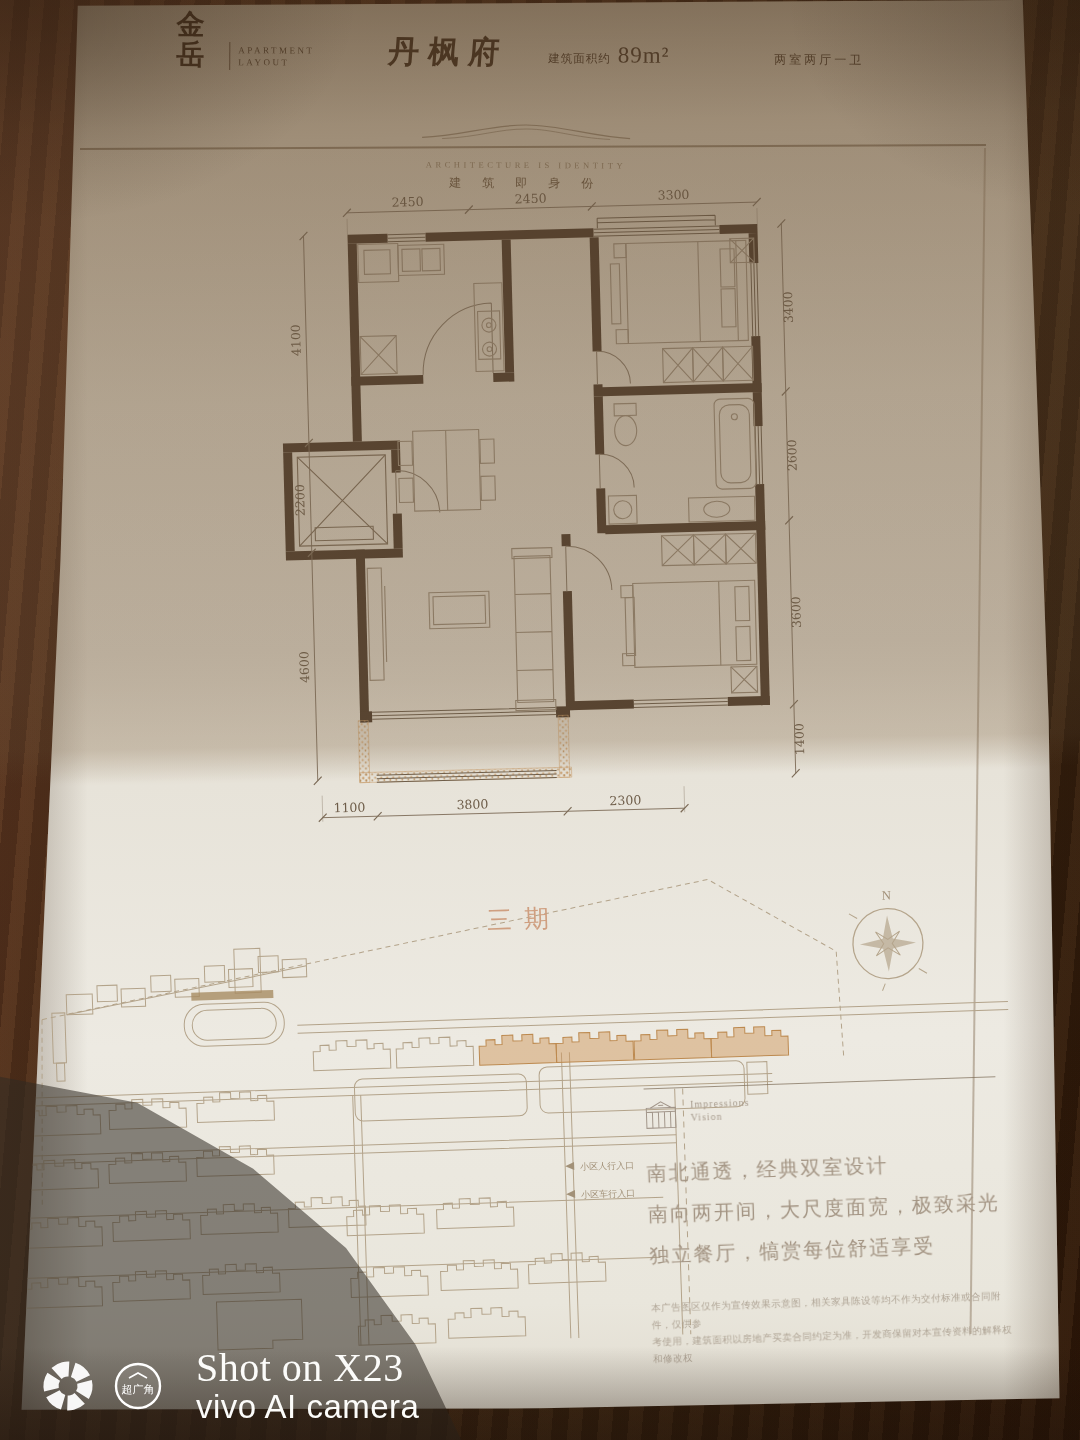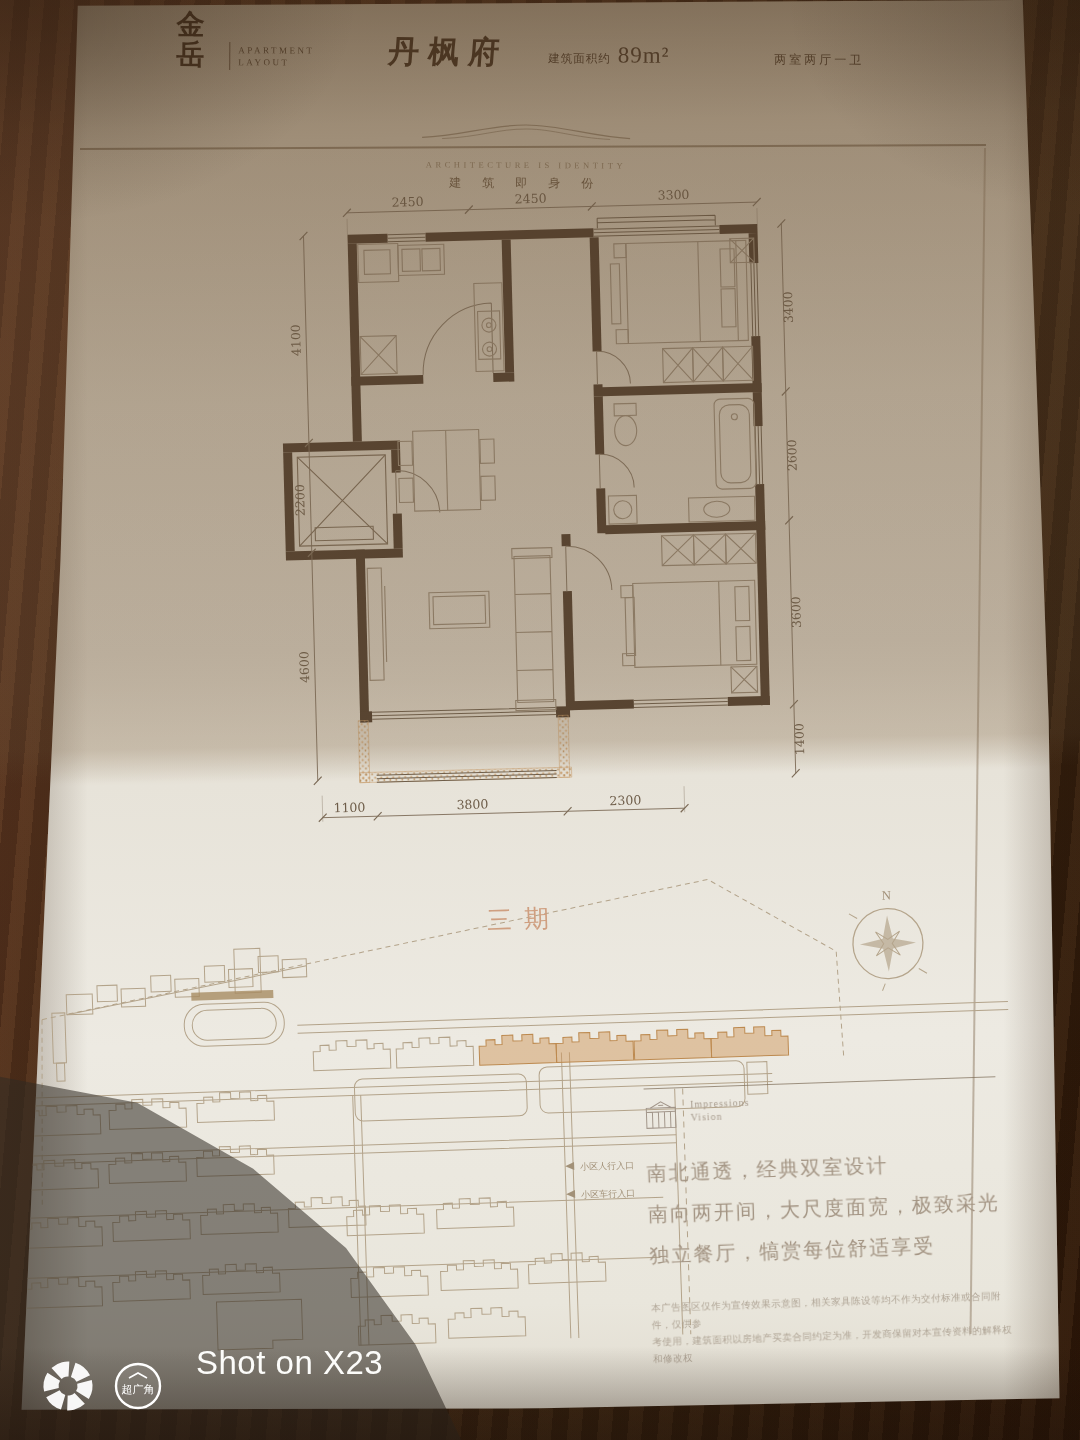--- a/index.html
+++ b/index.html
@@ -57,21 +57,21 @@
   .shade-corners{position:absolute;inset:0;pointer-events:none;
     background:radial-gradient(480px 320px at 2% 0%, rgba(40,26,14,.35), rgba(0,0,0,0) 70%),
                radial-gradient(420px 300px at 100% 0%, rgba(40,26,14,.28), rgba(0,0,0,0) 70%);}
   .shade-photog{position:absolute;left:-60px;top:1050px;width:580px;height:440px;pointer-events:none;
     background:rgba(48,42,35,.55);filter:blur(16px);
     clip-path:polygon(0 5%,10% 6%,34% 12%,54% 27%,70% 45%,82% 67%,90% 89%,100% 100%,0 100%);}
   .shade-bottom{position:absolute;inset:0;pointer-events:none;
     background:linear-gradient(to bottom, rgba(0,0,0,0) 93.5%, rgba(28,16,8,.42) 100%);}
   
   #watermark{left:36px;top:1338px;width:470px;height:104px;font-family:"Liberation Sans",sans-serif;color:#fcfcfa;}
-  #wm-text1{left:160px;top:6px;font-size:33px;letter-spacing:.5px;}
+  #wm-text1{left:160px;top:6px;font-size:40px;letter-spacing:.5px;font-family:Liberation Serif, serif;}
   #wm-text2{left:160px;top:50px;font-size:33px;letter-spacing:.5px;}
   #wm-aperture{left:0px;top:16px;}
   #wm-badge{left:76px;top:22px;}
 </style>
 </head>
 <body>
 
 <div id="canvas">
 
   <div id="paper">
@@ -421,15 +421,16 @@
   <div id="watermark" class="abs">
     <svg id="wm-aperture" class="abs" width="64" height="64" viewBox="0 0 64 64">
       <circle cx="32" cy="32" r="17" fill="none" stroke="#ffffff" stroke-width="15" stroke-dasharray="13.5 4.3" transform="rotate(-14 32 32)" opacity=".95"></circle>
     </svg>
     <svg id="wm-badge" class="abs" width="52" height="52" viewBox="0 0 52 52">
       <circle cx="26" cy="26" r="22" fill="rgba(255,255,255,0.10)" stroke="#ffffff" stroke-width="2.4"></circle>
       <path d="M17,18 L26,13 L35,18" stroke="#ffffff" stroke-width="1.6" fill="none"></path>
       <text x="26" y="33" text-anchor="middle" font-size="11" fill="#ffffff">超广角</text>
     </svg>
     <div id="wm-text1" class="abs">Shot on X23</div>
+    <div id="wm-text2" class="abs">vivo AI camera</div>
   </div>
 
 </div>
 
 </body></html>

